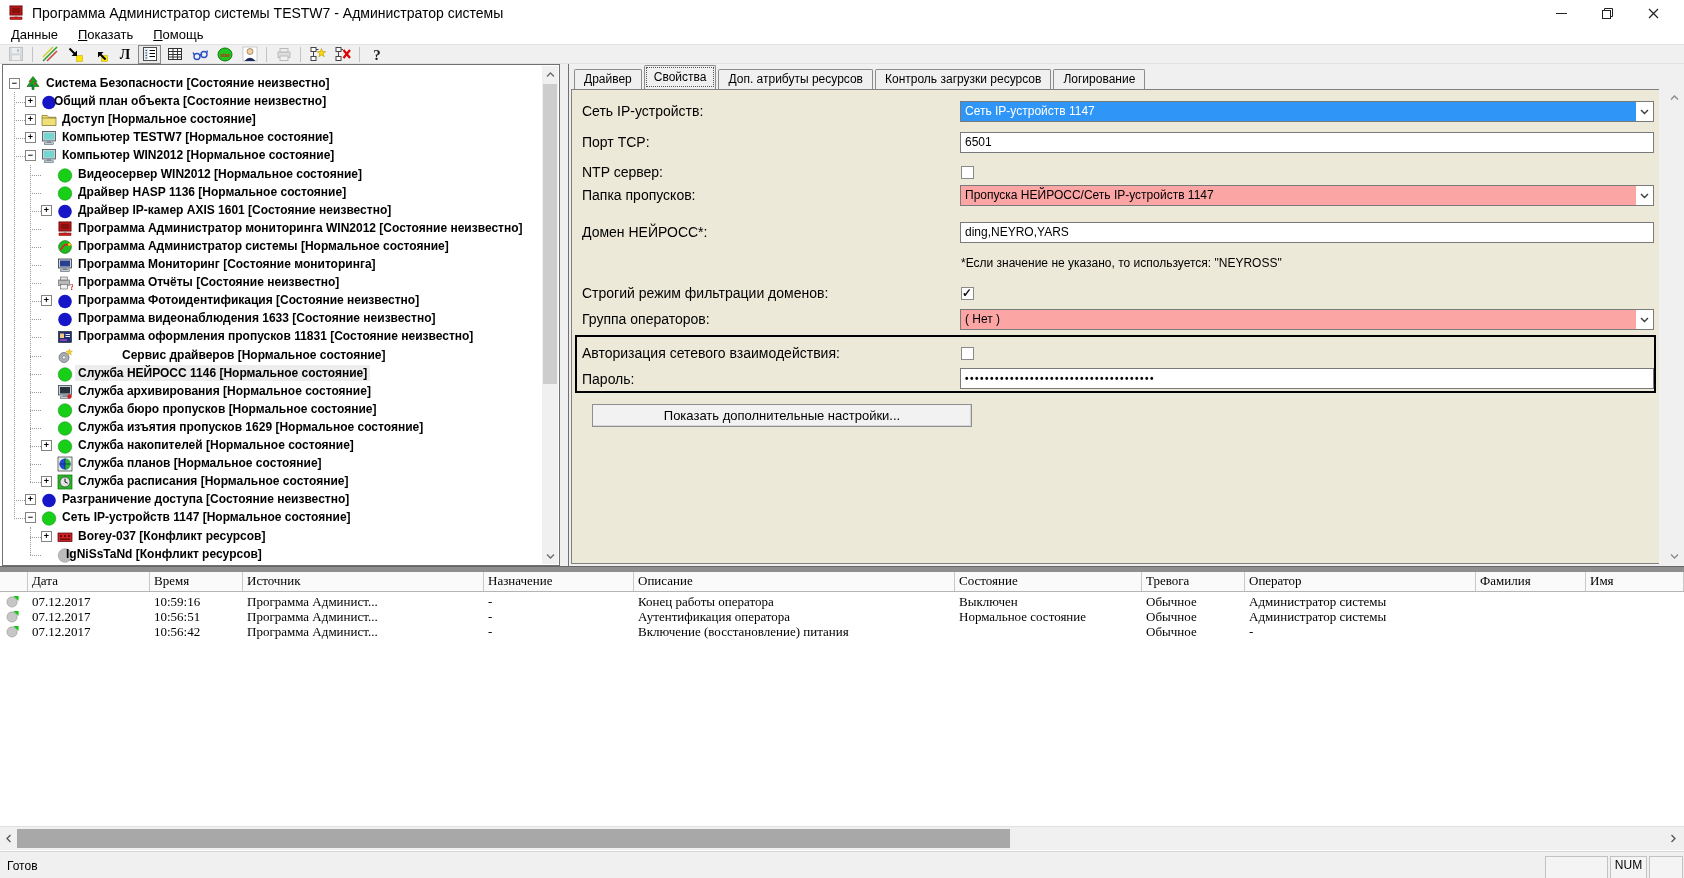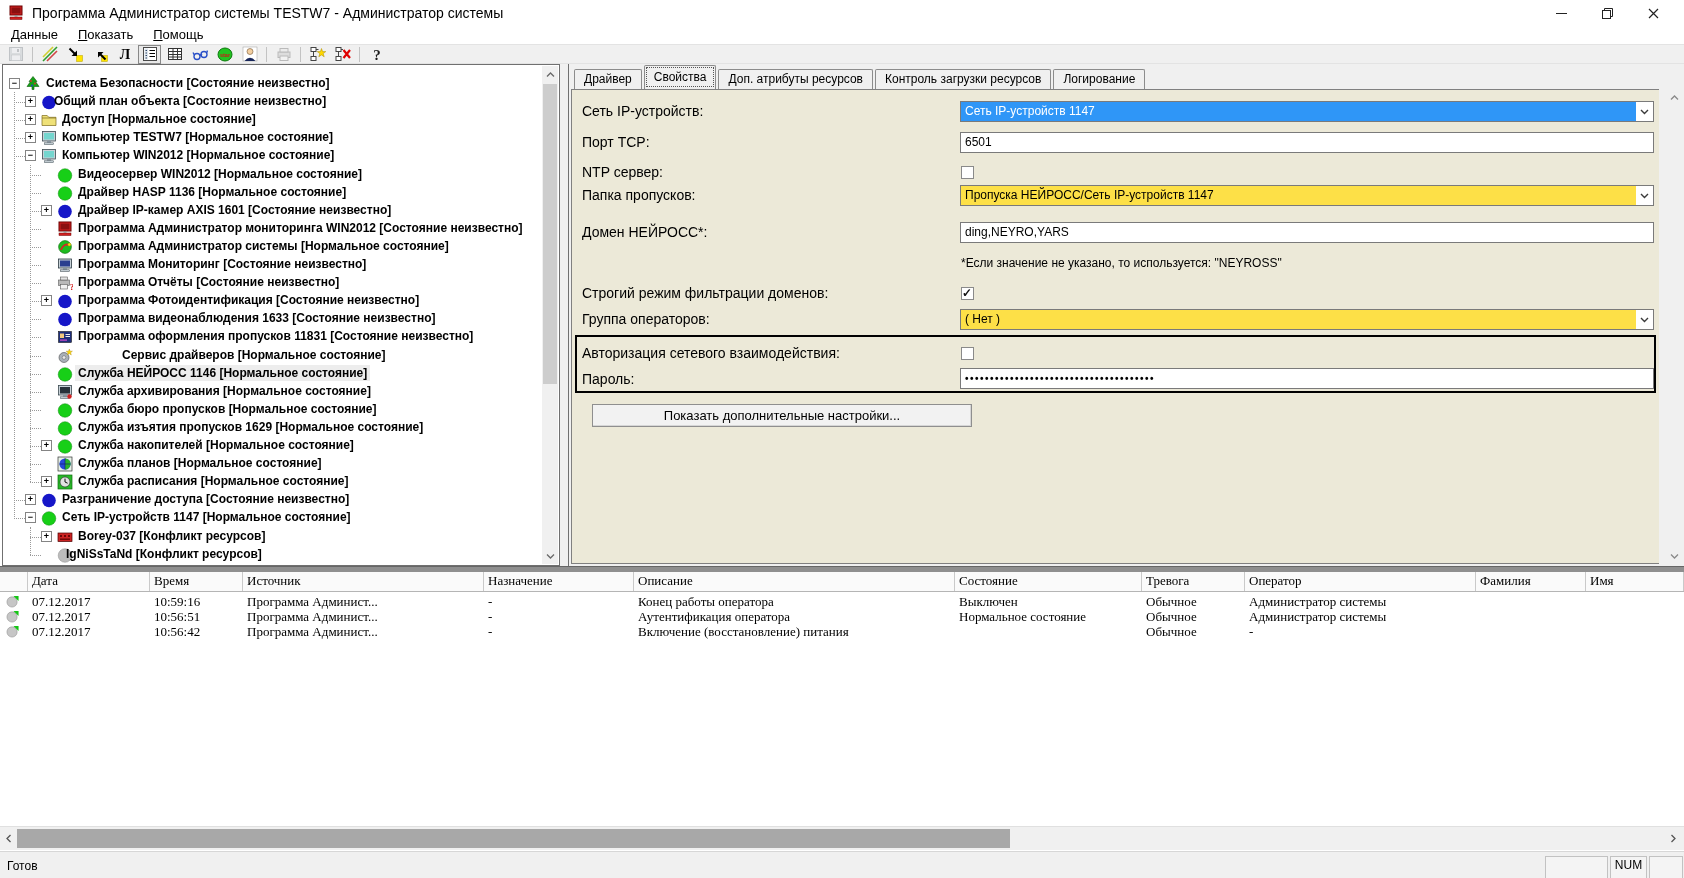--- a/index.html
+++ b/index.html
@@ -52,21 +52,21 @@
   .tabstrip{position:absolute;left:5px;top:2px;height:23px;display:flex;align-items:flex-end;z-index:3}
   .tab{height:19px;line-height:19px;padding:0 9px;font-size:12px;background:#f0f0f0;
        border:1px solid #8c8c8c;border-bottom:none;border-radius:2px 2px 0 0;margin-right:2px;white-space:nowrap}
   .tab.active{height:23px;line-height:23px;outline:1px dotted #555;outline-offset:-3px;background:#f0f0f0}
   .form-area{position:absolute;left:2px;top:25px;width:1088px;height:475px;background:#ece9d8;
              border:1px solid #808080;border-right:none;box-sizing:border-box;overflow:hidden}
   .rp-scroll{position:absolute;right:2px;top:25px;width:16px;height:475px;background:#f0f0f0}
 
   .flabel{position:absolute;left:10px;font-size:14px;white-space:nowrap}
   .fctl{position:absolute;left:388px;width:694px;height:21px;box-sizing:border-box}
-  .combo{background:#fde047;border:1px solid #7a7a7a;display:flex}
+  .combo{background:#fca5a5;border:1px solid #7a7a7a;display:flex}
   .cb-text{flex:1;font-size:12px;line-height:19px;padding:0 4px;overflow:hidden;white-space:nowrap}
   .combo.sel .cb-text{background:#2f96f7;color:#fff}
   .cb-btn{width:17px;display:flex;align-items:center;justify-content:center;background:#fff}
   .tbox{background:#fff;border:1px solid #7a7a7a;font-size:12px;line-height:19px;padding:0 4px;white-space:nowrap;overflow:hidden}
   .pwd{font-size:10px;font-weight:bold;letter-spacing:1.5px}
   .checkbox{position:absolute;left:389px;width:13px;height:13px;background:#fff;border:1px solid #8a8a8a;box-sizing:border-box}
   .checkbox.checked::after{content:"✓";position:absolute;left:0;top:-2px;font-size:12px;font-weight:bold;color:#111}
   .fnote{position:absolute;left:389px;font-size:12px;white-space:nowrap}
   .groupbox{position:absolute;left:3px;top:245px;width:1081px;height:58px;border:2px solid #000;box-sizing:border-box}
   .fbutton{position:absolute;left:20px;top:314px;width:380px;height:23px;background:#f2f2f2;border:1px solid #8f8f8f;
@@ -338,21 +338,21 @@
           <span class="tree-lab" style="left: 72px;">Программа Администратор системы [Нормальное состояние]</span>
         </div>
         <div class="tree-row" style="top: 191px;">
           <span class="hstub" style="left: 27px;"></span>
           <span class="tree-ico" style="left: 54px;"><svg width="16" height="16" viewBox="0 0 16 16">
               <rect x="1.5" y="2" width="13" height="9" fill="#c8d2d8" stroke="#2c3a42" stroke-width="0.8"></rect>
               <rect x="3" y="3.5" width="10" height="6" fill="#2a3f8f"></rect>
               <rect x="6" y="11" width="4" height="1.6" fill="#8795a0"></rect>
               <rect x="3.5" y="12.8" width="9" height="1.6" fill="#c8d2d8" stroke="#2c3a42" stroke-width="0.5"></rect>
             </svg></span>
-          <span class="tree-lab" style="left: 72px;">Программа Мониторинг [Состояние неизвестно]</span>
+          <span class="tree-lab" style="left: 72px;">Программа Мониторинг [Состояние мониторинга]</span>
         </div>
         <div class="tree-row" style="top: 209.1px;">
           <span class="hstub" style="left: 27px;"></span>
           <span class="tree-ico" style="left: 54px;"><svg width="16" height="16" viewBox="0 0 16 16">
               <rect x="1.5" y="5" width="11" height="5.5" fill="#b9b9b9" stroke="#5c5c5c" stroke-width="0.6"></rect>
               <rect x="3.5" y="2" width="7" height="3" fill="#e3e3e3" stroke="#5c5c5c" stroke-width="0.6"></rect>
               <rect x="3.5" y="9.5" width="7" height="4.5" fill="#f1f1f1" stroke="#5c5c5c" stroke-width="0.6"></rect>
               <text x="12.8" y="14.5" font-size="9" font-weight="bold" fill="#d01010" font-family="Liberation Serif,serif">?</text>
             </svg></span>
           <span class="tree-lab" style="left: 72px;">Программа Отчёты [Состояние неизвестно]</span>

